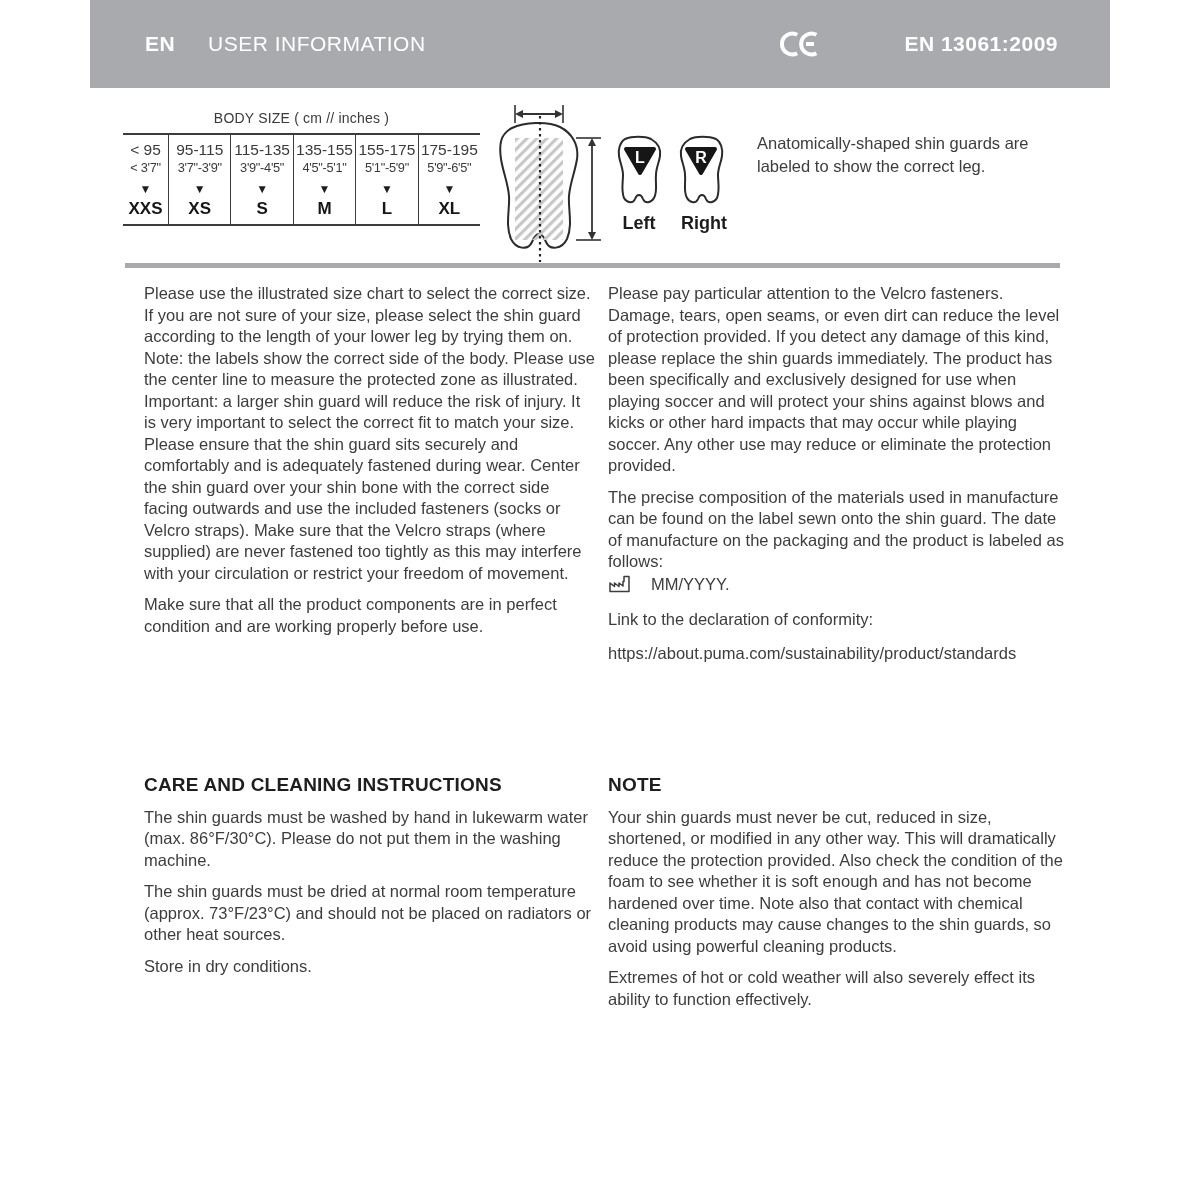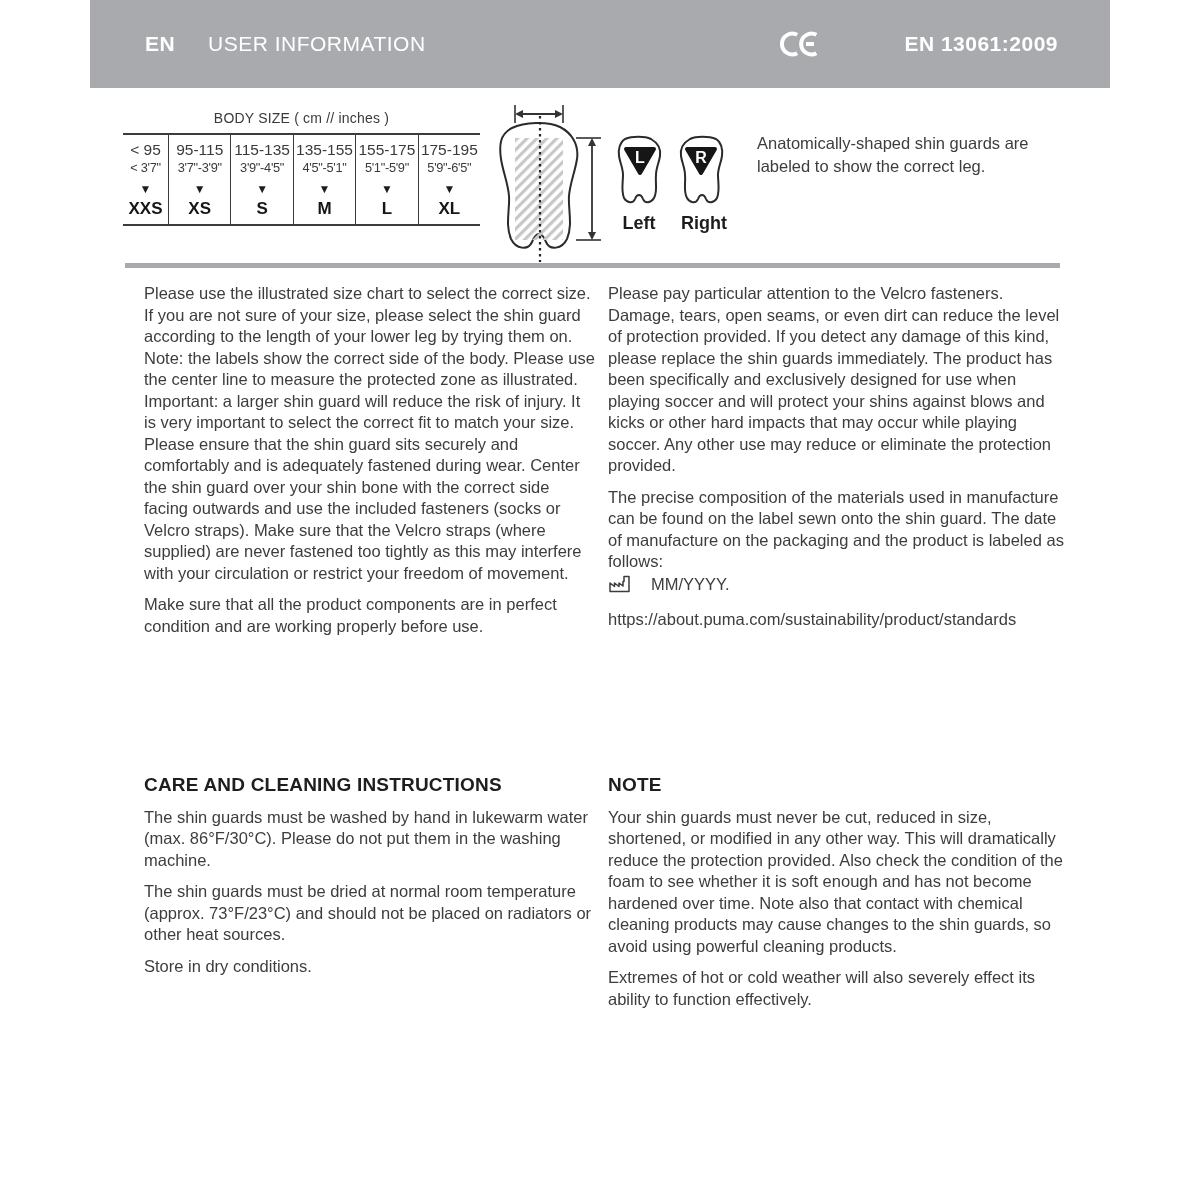--- a/index.html
+++ b/index.html
@@ -179,20 +179,21 @@
     <p>Please pay particular attention to the Velcro fasteners. Damage, tears, open seams, or even dirt can reduce the level of protection provided. If you detect any damage of this kind, please replace the shin guards immediately. The product has been specifically and exclusively designed for use when playing soccer and will protect your shins against blows and kicks or other hard impacts that may occur while playing soccer. Any other use may reduce or eliminate the protection provided.</p>
     <p style="margin-bottom:0;">The precise composition of the materials used in manufacture can be found on the label sewn onto the shin guard. The date of manufacture on the packaging and the product is labeled as follows:</p>
     <div class="date-row">
       <span>
         <svg width="24" height="20" viewBox="0 0 24 20">
           <path d="M2 17.5 V9 L6.5 12.5 V9 L11 12.5 V9 L15 12 V7.5 H16 V2.5 H21 V17.5 Z" fill="none" stroke="#3d3d3d" stroke-width="1.5" stroke-linejoin="round"></path>
         </svg>
       </span>
       <span>MM/YYYY.</span>
     </div>
+    <p style="margin-bottom:12px;">Link to the declaration of conformity:</p>
     <p class="url-line">https://about.puma.com/sustainability/product/standards</p>
   </div>
 
   <div class="section sec-care">
     <h2>CARE AND CLEANING INSTRUCTIONS</h2>
     <p>The shin guards must be washed by hand in lukewarm water (max. 86°F/30°C). Please do not put them in the washing machine.</p>
     <p>The shin guards must be dried at normal room temperature (approx. 73°F/23°C) and should not be placed on radiators or other heat sources.</p>
     <p>Store in dry conditions.</p>
   </div>
 

